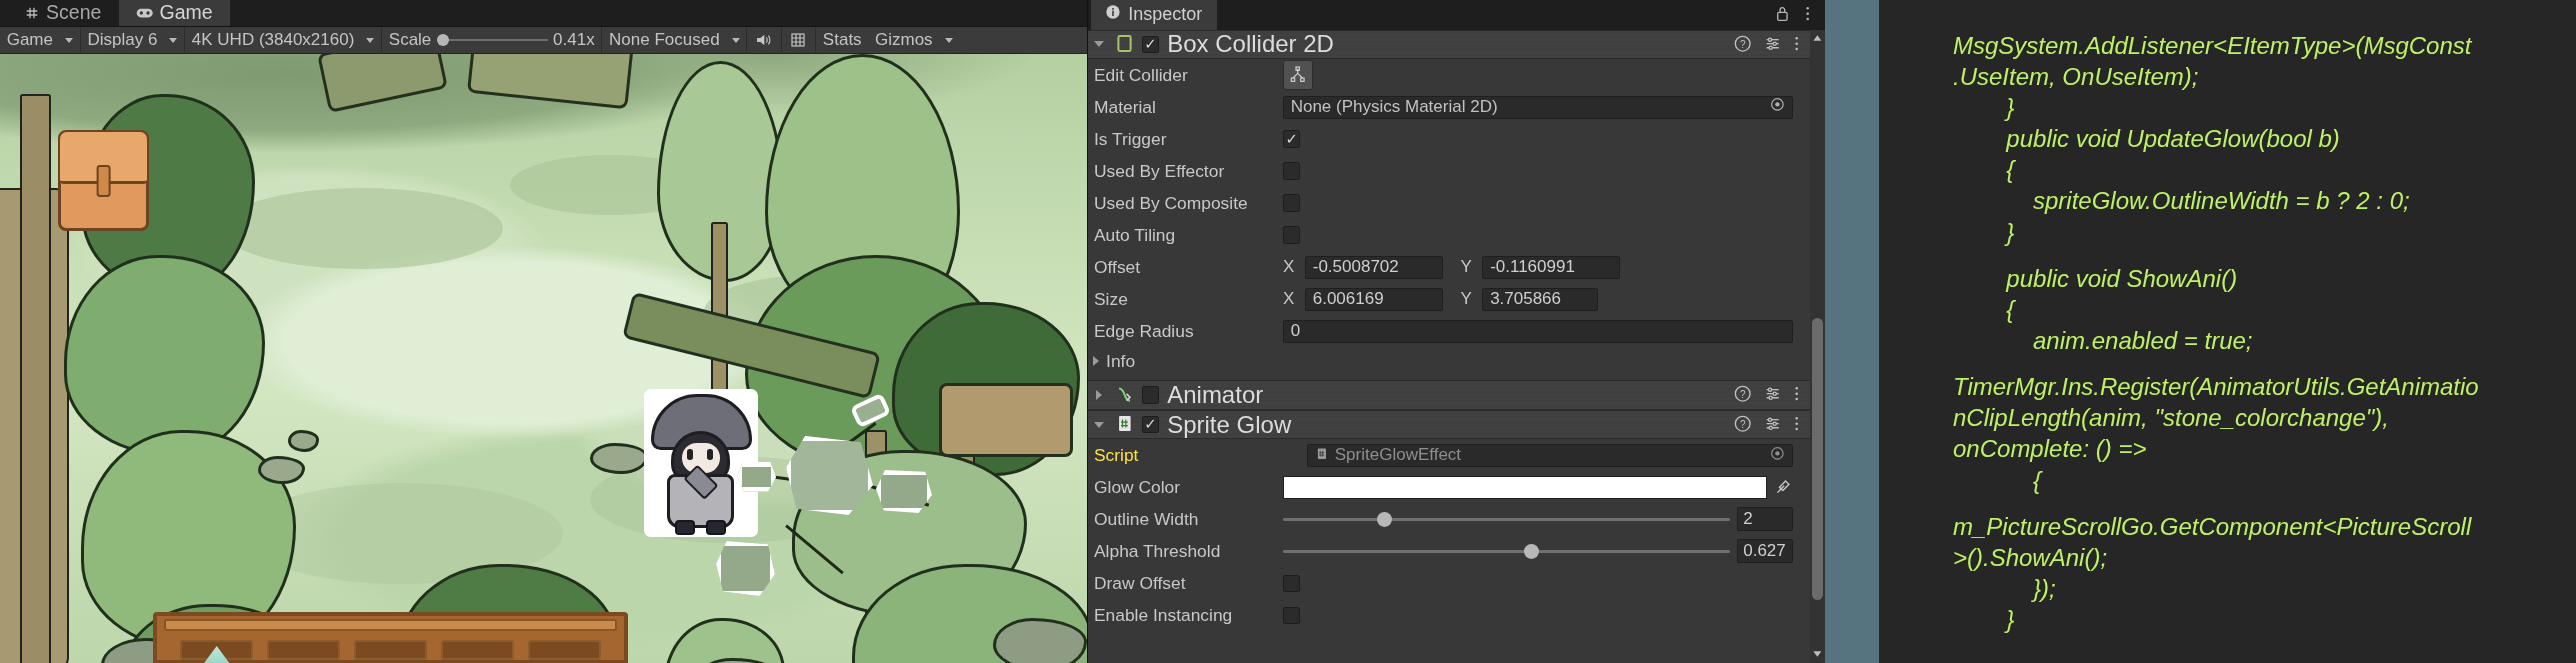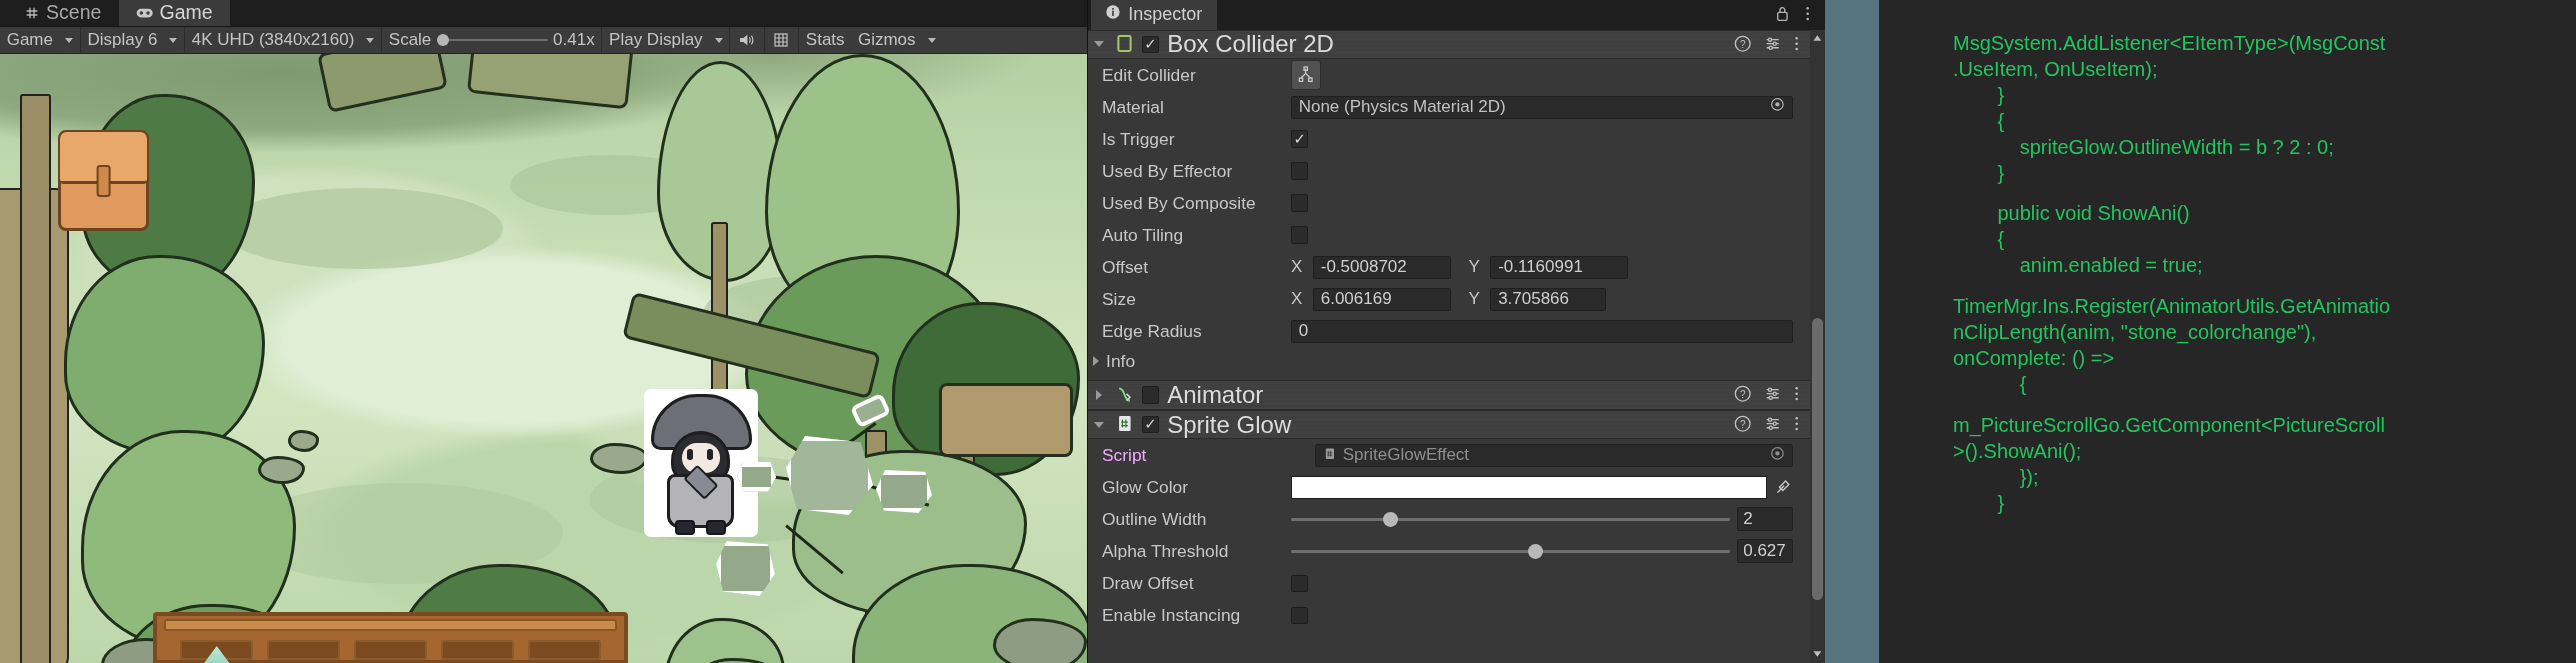--- a/index.html
+++ b/index.html
@@ -136,23 +136,23 @@
   .comp-header .foldout { width:14.8px; display:flex; justify-content:center; }
   .comp-title { font-size:24px; color:#dcdcdc; font-weight:normal; flex:1; }
   .comp-actions { display:flex; align-items:center; gap:12.7px; padding-right:10.7px; color:#c0c0c0; }
 
   .tri-down { width:0;height:0;border-left:5.4px solid transparent;border-right:5.4px solid transparent;border-top:6.7px solid #9a9a9a; }
   .tri-right { width:0;height:0;border-top:5.4px solid transparent;border-bottom:5.4px solid transparent;border-left:6.7px solid #9a9a9a; }
 
   .cb { width:17.4px; height:17.4px; background:#2b2b2b; border:0.7px solid #1d1d1d; border-radius:2px;
         display:flex; align-items:center; justify-content:center; color:#dcdcdc; font-size:14.8px; line-height:1; }
 
-  .row { display:flex; align-items:center; height:32px; padding-left:14px; }
+  .row { display:flex; align-items:center; height:32px; padding-left:6px; }
   .row .lbl { width:189px; font-size:17.4px; color:#c8c8c8; flex:0 0 189px; }
-  .row .lbl.dim { color:#f0abfc; }
+  .row .lbl.dim { color:#fde047; }
   .row .fld { flex:1; display:flex; align-items:center; padding-right:17.4px; gap:6.7px; }
 
   .objfield { flex:1; height:23px; background:#2a2a2a; border:0.7px solid #1f1f1f; border-radius:2px;
               display:flex; align-items:center; padding:0 6.7px; font-size:17px; color:#c2c2c2; gap:6.7px; }
   .objfield.dim { color:#8f8f8f;margin-left:24px; }
   .objfield .pick { margin-left:auto; }
 
   .numfield { height:23px; background:#2a2a2a; border:0.7px solid #1f1f1f; border-radius:2px;
               display:flex; align-items:center; padding:0 6.7px; font-size:17px; color:#cfcfcf; }
   .axis { font-size:17px; color:#c8c8c8; margin-right:4px; }
@@ -172,22 +172,22 @@
         display:flex; align-items:center; justify-content:center; }
   .sb-arrow-up { top:0; } .sb-arrow-dn { bottom:0; }
   .sb-thumb { position:absolute; left:2px; width:10.7px; background:#6b6b6b; border-radius:5.4px; }
 
   
   .gap { width:54px; flex:0 0 54px; background:#557480; height:663px; }
 
   
   .code-panel { flex:1; background:#262626; height:663px; position:relative; overflow:hidden; }
   .code-inner { padding: 29.5px 38px 0 74px; }
-  .code-line { font-size:20px; line-height:1.30; color:#22c55e; white-space:pre-wrap;
-               font-family:"Liberation Sans", sans-serif; }
+  .code-line { font-size:24px; line-height:1.30; color:#bef264; white-space:pre-wrap;
+               font-family:"Liberation Sans", sans-serif;font-style:italic; }
   .code-line.blank { height: 14.8px; }
 </style>
 </head>
 <body>
 
 <div class="root">
 
   <div class="game-panel">
 
     <div class="tabbar">
@@ -230,21 +230,21 @@
       <div class="tb-group">
         <span>Scale</span>
         <span class="slider-wrap">
           <span class="slider-track">
             <span class="slider-knob"></span>
           </span>
         </span>
         <span>0.41x</span>
       </div>
       <div class="tb-group">
-        <span>Play Display</span>
+        <span>None Focused</span>
         <span class="caret-down"></span>
       </div>
       <div class="tb-group">
         <span class="tb-icon">
           <svg width="17.4" height="16" viewBox="0 0 26 24">
             <path d="M3 9h5l6-5v16l-6-5H3z" fill="#c4c4c4"></path>
             <path d="M17 8c1.6 1.6 1.6 6.4 0 8M20 5.5c3 3.2 3 10 0 13" stroke="#c4c4c4" stroke-width="1.8" fill="none"></path>
           </svg>
         </span>
       </div>
@@ -683,20 +683,21 @@
     </div>
   </div>
 
   <div class="gap"></div>
 
   <div class="code-panel">
     <div class="code-inner">
       <div class="code-line">MsgSystem.AddListener&lt;EItemType&gt;(MsgConst</div>
       <div class="code-line">.UseItem, OnUseItem);</div>
       <div class="code-line">        }</div>
+      <div class="code-line">        public void UpdateGlow(bool b)</div>
       <div class="code-line">        {</div>
       <div class="code-line">            spriteGlow.OutlineWidth = b ? 2 : 0;</div>
       <div class="code-line">        }</div>
       <div class="code-line blank"></div>
       <div class="code-line">        public void ShowAni()</div>
       <div class="code-line">        {</div>
       <div class="code-line">            anim.enabled = true;</div>
       <div class="code-line blank"></div>
       <div class="code-line">TimerMgr.Ins.Register(AnimatorUtils.GetAnimatio</div>
       <div class="code-line">nClipLength(anim, "stone_colorchange"),</div>

